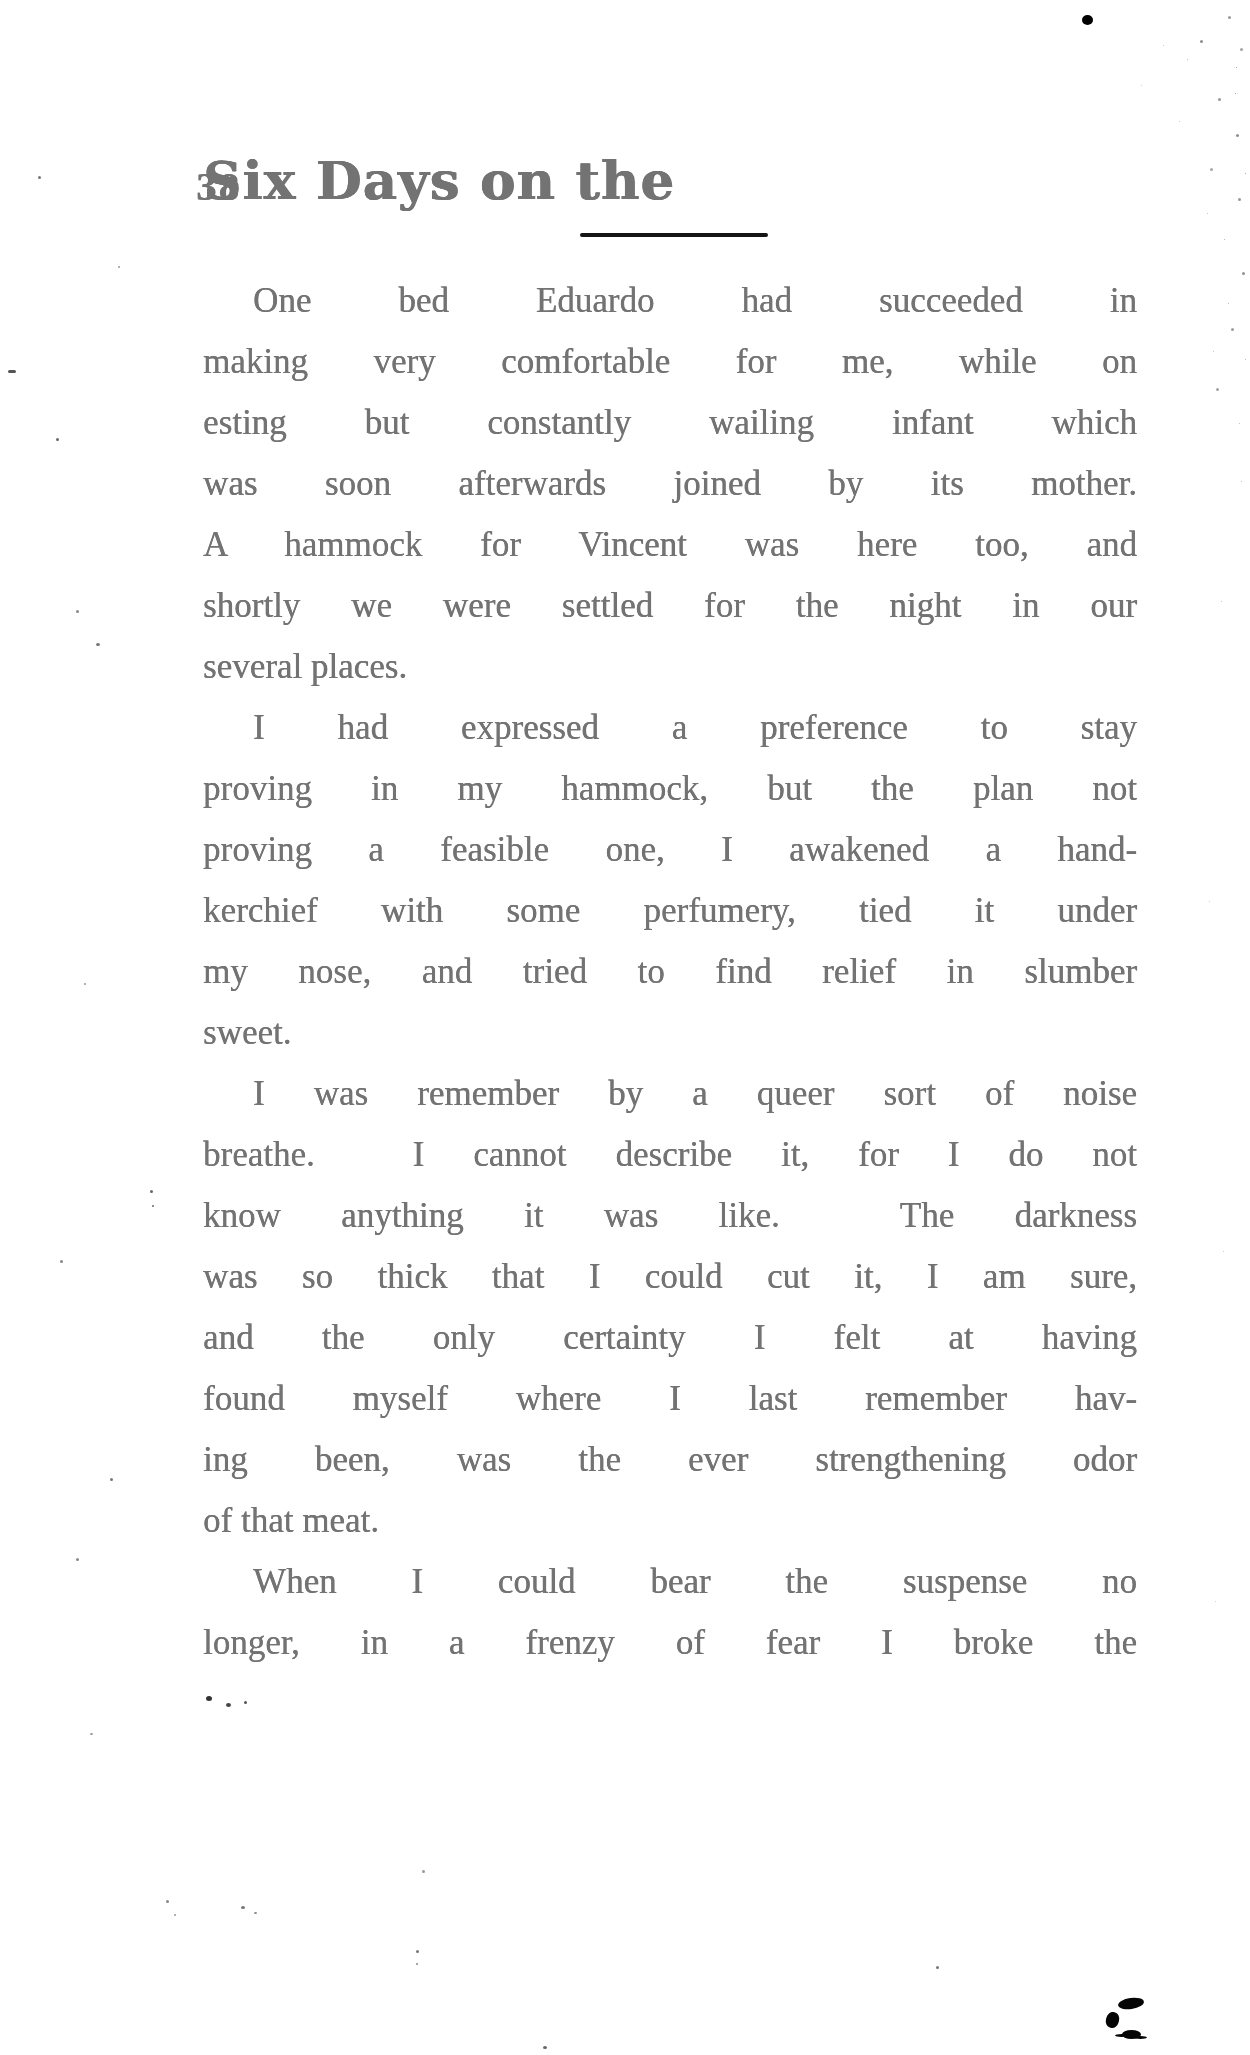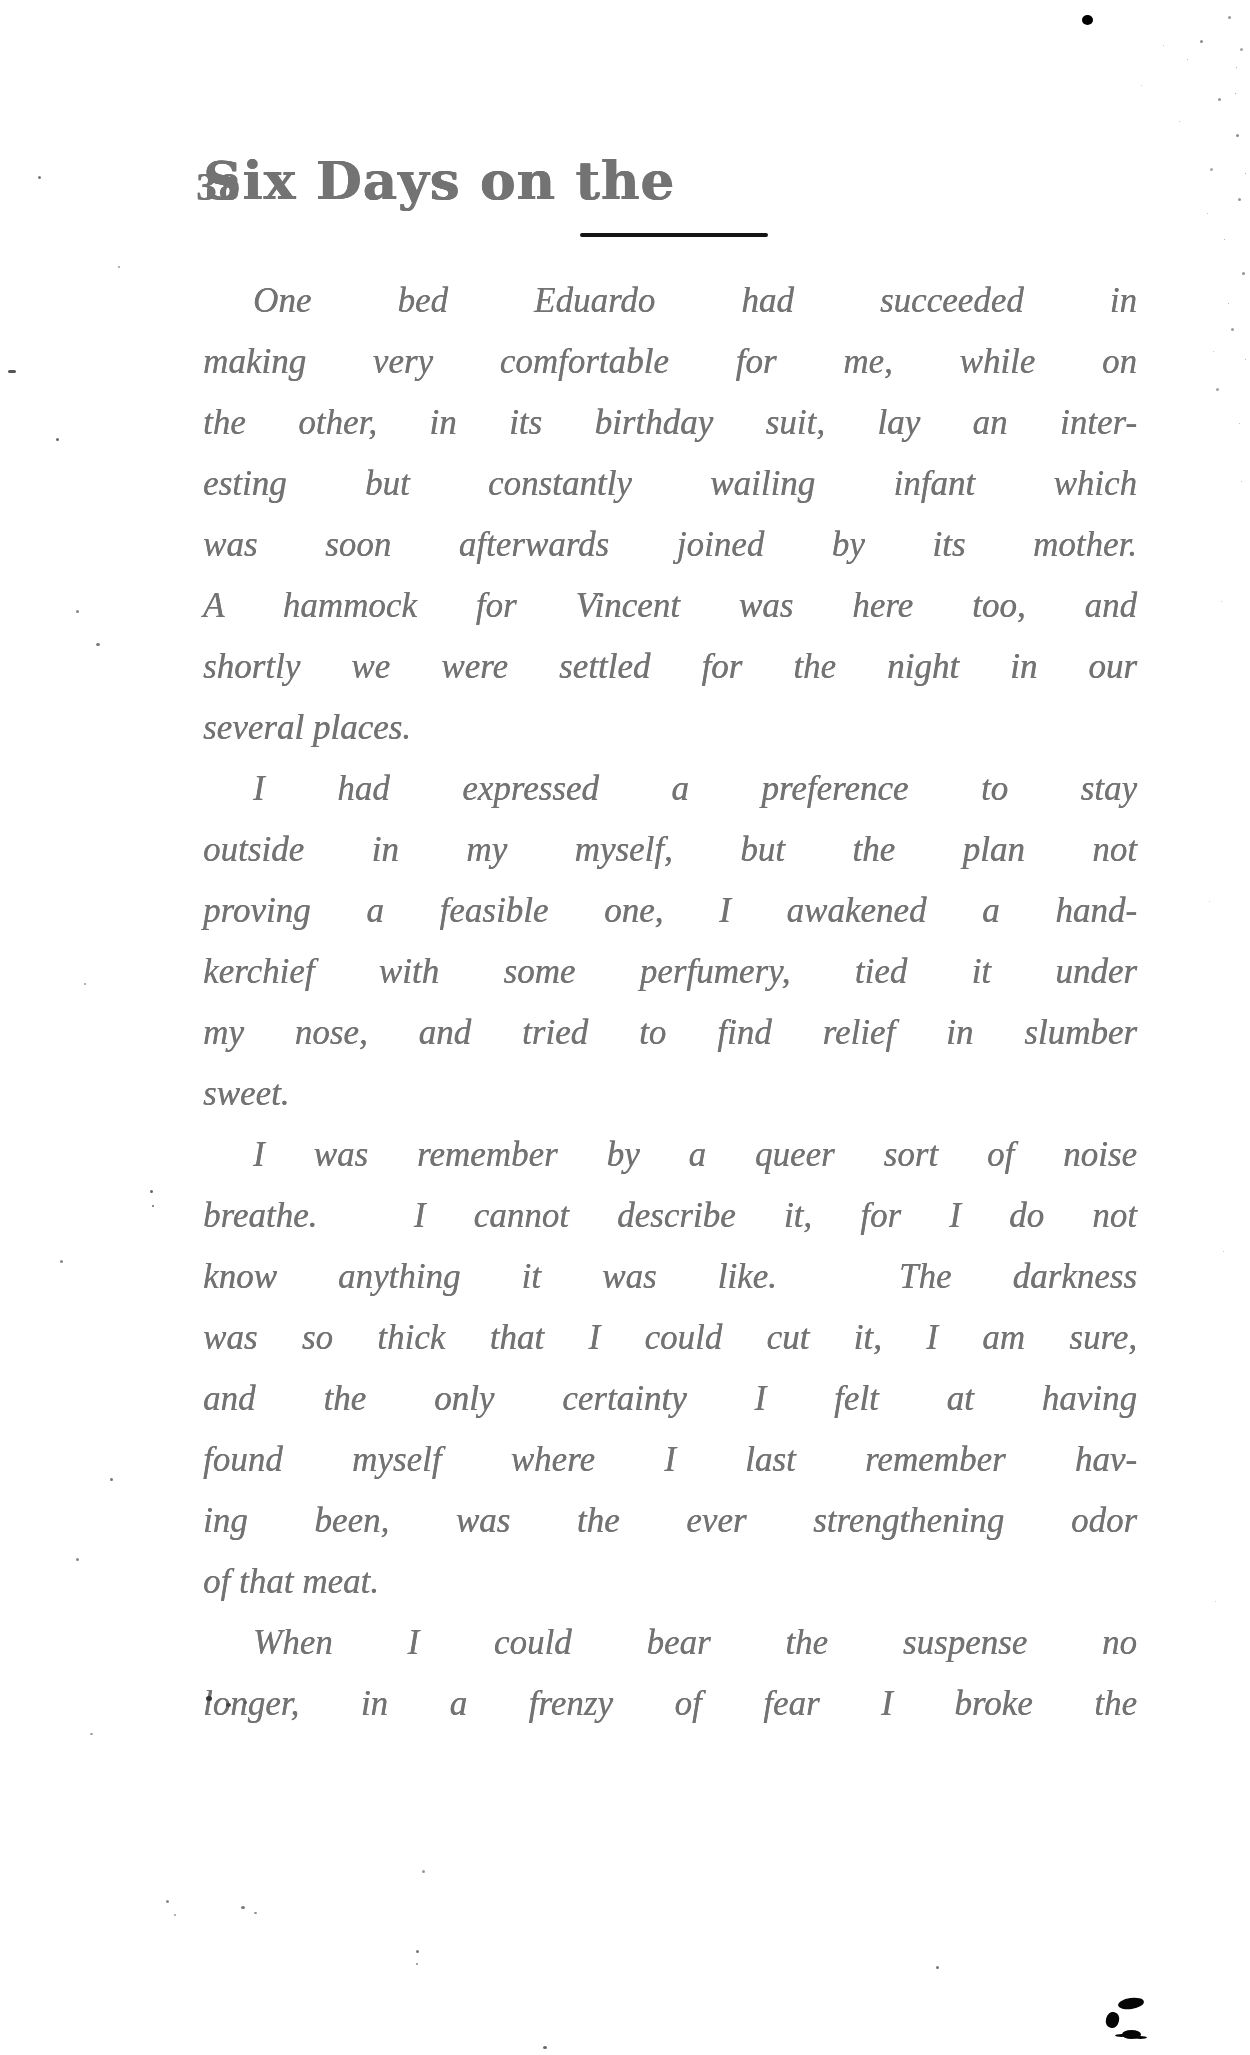--- a/index.html
+++ b/index.html
@@ -48,21 +48,20 @@
     top: 270px;
     width: 934px;
     font-size: 35px;
     line-height: 61px;
     text-shadow: 0.35px 0 0 currentColor;
   }
   .line {
     height: 61px;
     text-align: justify;
     text-align-last: justify;
-    font-style: italic;
   }
   .line.indent { text-indent: 50px; }
   .line.plast { text-align: right; text-align-last: left; }
   .speck { position: absolute; border-radius: 50%; }
   .smudge { position: absolute; background: #050505; }
   .corner-noise {
     position: absolute;
     left: 1200px; top: 40px;
     width: 3px; height: 3px;
     border-radius: 50%;
@@ -84,28 +83,27 @@
 
 <div class="page">
 
   <div class="folio">38</div>
   <div class="running-head">Six Days on the</div>
   <div class="head-rule"></div>
 
   <div class="body-text">
     <div class="line indent">One bed Eduardo had succeeded in</div>
     <div class="line">making very comfortable for me, while on</div>
-    <div class="line">the other, in its birthday suit, lay an inter-</div>
     <div class="line">esting but constantly wailing infant which</div>
     <div class="line">was soon afterwards joined by its mother.</div>
     <div class="line">A hammock for Vincent was here too, and</div>
     <div class="line">shortly we were settled for the night in our</div>
     <div class="line plast">several places.</div>
     <div class="line indent">I had expressed a preference to stay</div>
-    <div class="line">outside in my myself, but the plan not</div>
+    <div class="line">proving in my hammock, but the plan not</div>
     <div class="line">proving a feasible one, I awakened a hand-</div>
     <div class="line">kerchief with some perfumery, tied it under</div>
     <div class="line">my nose, and tried to find relief in slumber</div>
     <div class="line plast">sweet.</div>
     <div class="line indent">I was remember by a queer sort of noise</div>
     <div class="line">breathe.&nbsp; I cannot describe it, for I do not</div>
     <div class="line">know anything it was like.&nbsp; The darkness</div>
     <div class="line">was so thick that I could cut it, I am sure,</div>
     <div class="line">and the only certainty I felt at having</div>
     <div class="line">found myself where I last remember hav-</div>

